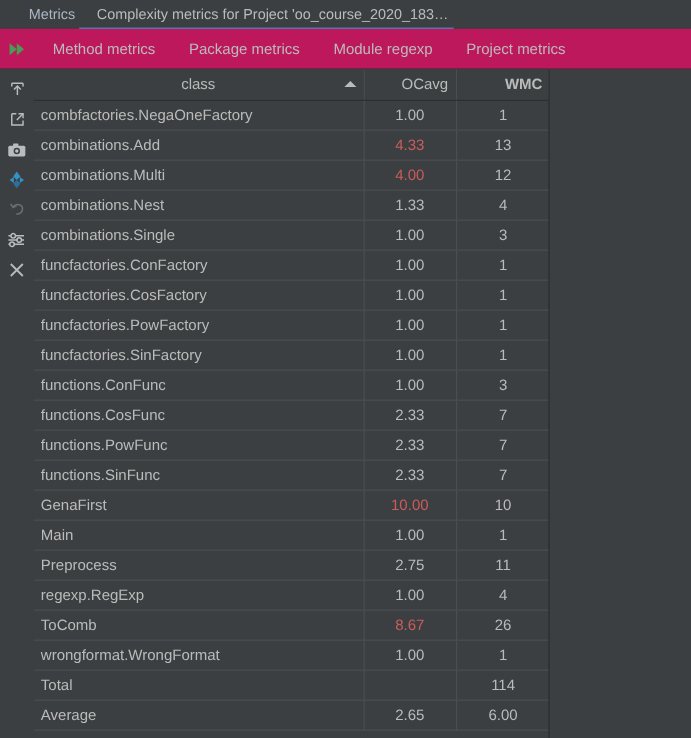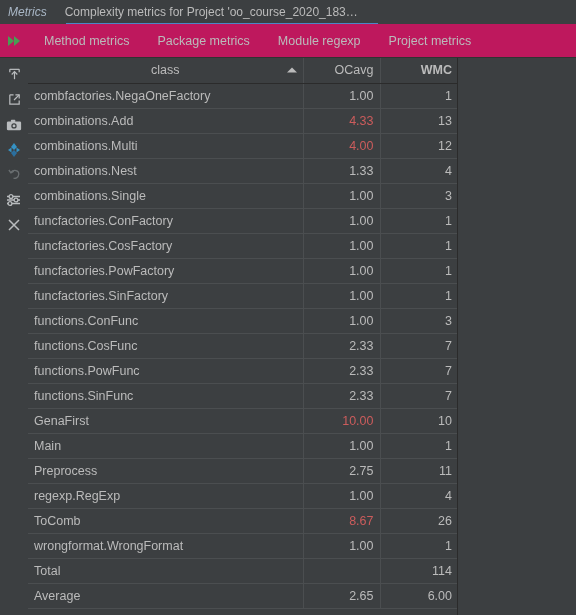--- a/index.html
+++ b/index.html
@@ -12,23 +12,22 @@
   #app { position: relative; width: 576px; height: 615px; background: #3c3f41; }
 
   
   .titlebar {
     position: absolute; top: 0; left: 0; width: 576px; height: 24px;
     background: #3c3f41;
     display: flex; align-items: center;
     font-size: 12px;
   }
   .titlebar .tb-label {
-    color: #a9b7c6; padding-left: 8px; padding-right: 18px;
+    color: #a9b7c6; padding-left: 24px; padding-right: 18px;
     white-space: nowrap;
-    font-style: italic;
   }
   .titlebar .tb-doc {
     color: #bbbbbb; white-space: nowrap;
     overflow: hidden; text-overflow: ellipsis;
     max-width: 330px;
   }
   .titlebar-underline {
     position: absolute; top: 23px; left: 66px; width: 312px; height: 2px;
     background: #4a88c7;
   }
@@ -98,21 +97,21 @@
   table.metrics th:last-child { border-right: none; font-weight: bold; }
   table.metrics td {
     height: 25px;
     border-bottom: 1px solid #4b4e50;
     border-right: 1px solid #4b4e50;
     padding: 0 6px;
     white-space: nowrap;
     overflow: hidden; text-overflow: ellipsis;
   }
   table.metrics td:last-child { border-right: none; }
-  table.metrics td.num { text-align: right; }
+  table.metrics td.num { text-align: center; }
   td.hot { color: #cc5c5c; }
   .col-class { width: 275px; }
   .col-ocavg { width: 77px; }
   .col-wmc   { width: 78px; }
   .sortarrow {
     position: absolute; right: 6px; top: 50%;
     transform: translateY(-50%);
     width: 0; height: 0;
     border-left: 5px solid transparent;
     border-right: 5px solid transparent;

